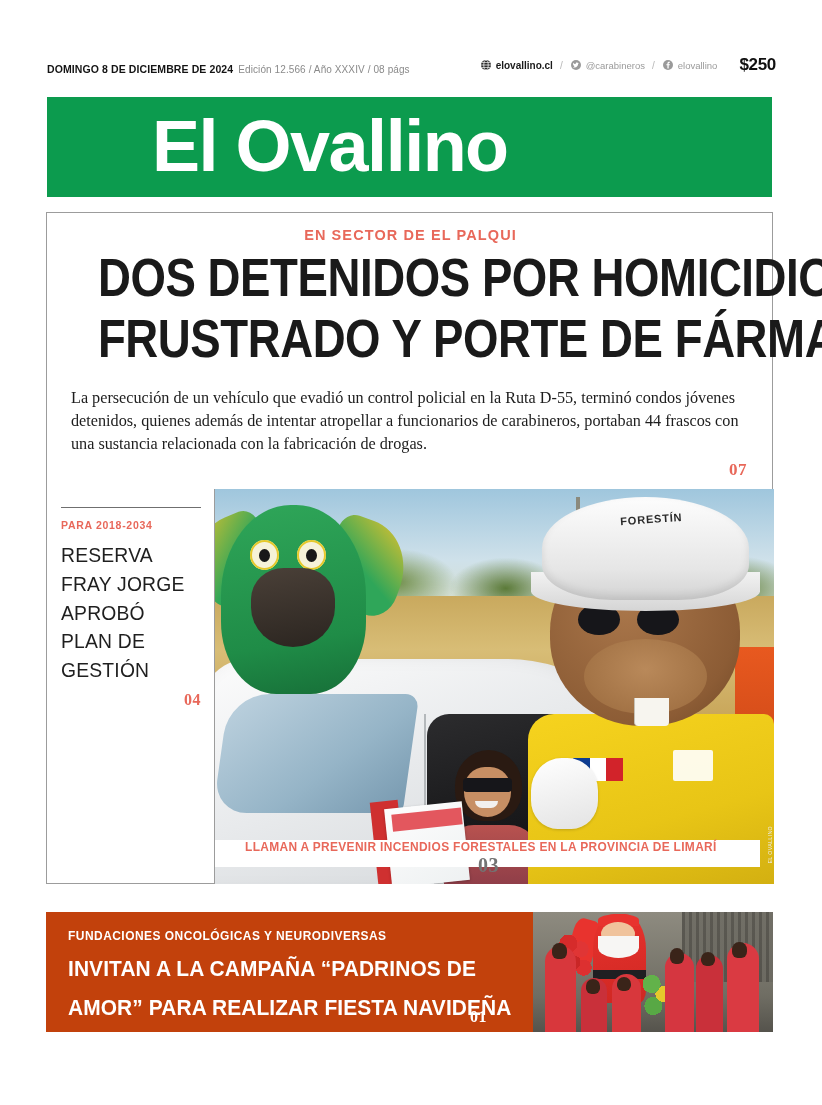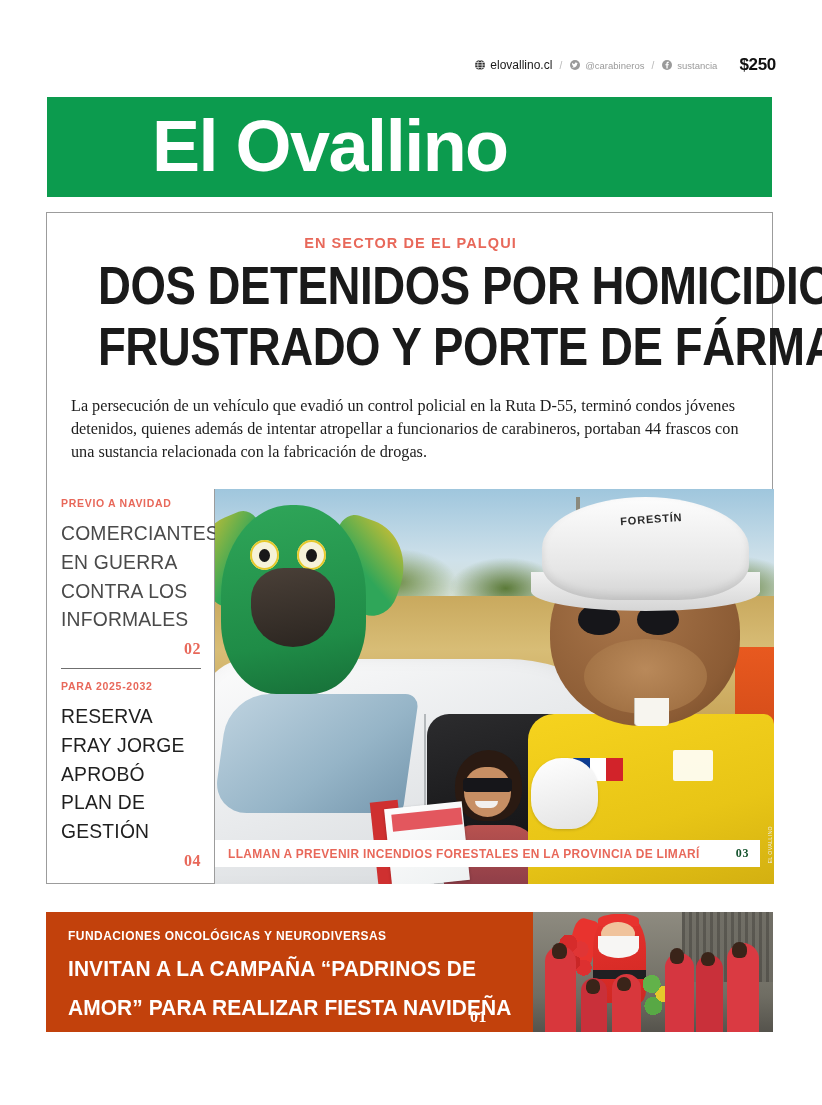--- a/index.html
+++ b/index.html
@@ -59,22 +59,22 @@
     gap: 4px;
   }
   .social-item .ico {
     display: inline-block;
     width: 12px;
     height: 12px;
     line-height: 0;
   }
   .social-item.primary .lbl {
     color: #1a1a1a;
-    font-weight: normal;
-    font-size: 12px;
+    font-weight: bold;
+    font-size: 10px;
   }
   .social-item .lbl { color: #9a9a9a; }
   .social-sep {
     color: #b9b9b9;
     margin: 0 7px;
     font-size: 10px;
   }
   .price {
     font-size: 17px;
     font-weight: bold;
@@ -113,21 +113,21 @@
     width: 727px;
     height: 672px;
     border: 1px solid #9c9c9c;
     box-sizing: border-box;
     background: #ffffff;
   }
 
   
   .lead {
     position: absolute;
-    left: 0; top: 8px;
+    left: 0; top: 0;
     width: 727px;
   }
   .lead-kicker {
     text-align: center;
     color: #e8685a;
     font-size: 14.5px;
     font-weight: bold;
     letter-spacing: 1.1px;
     padding-top: 14px;
   }
@@ -455,34 +455,35 @@
 
   .photo-caption {
     position: absolute;
     left: 0; right: 14px; bottom: 17px;
     height: 27px;
     background: #ffffff;
     display: flex;
     align-items: center;
     justify-content: space-between;
     padding: 0 11px 0 13px;
+    flex-direction: column;
   }
   .photo-caption-text {
     color: #e8685a;
     font-size: 12.3px;
     font-weight: bold;
     letter-spacing: 0.35px;
     transform: scaleX(0.97);
     transform-origin: left center;
     white-space: nowrap;
   }
   .photo-caption-page {
-    color: #14532d;
+    color: #737373;
     font-family: "Liberation Serif", serif;
-    font-size: 12px;
+    font-size: 20px;
     font-weight: bold;
     letter-spacing: 0.6px;
   }
   .photo-credit {
     position: absolute;
     right: 1px;
     bottom: 20px;
     color: #efefef;
     font-size: 5.2px;
     letter-spacing: 0.4px;
@@ -619,20 +620,23 @@
     background:
       radial-gradient(circle 9px at 35% 24%, #62b24a 0 100%, transparent 100%),
       radial-gradient(circle 8px at 68% 44%, #e6c82c 0 100%, transparent 100%),
       radial-gradient(circle 9px at 40% 68%, #58a845 0 100%, transparent 100%);
   }
 </style>
 </head>
 <body>
 
 <div class="topbar">
+  <div class="topbar-left">
+    <span class="topbar-date">DOMINGO 8 DE DICIEMBRE DE 2024</span><span class="topbar-edition">Edición 12.566 / Año XXXIV / 08 págs</span>
+  </div>
 
   <div class="topbar-right">
     <div class="social-group">
 
       <span class="social-item primary">
         <span class="ico">
           <svg width="12" height="12" viewBox="0 0 24 24">
               <circle cx="12" cy="12" r="10" fill="#2b2b2b"></circle>
               <ellipse cx="12" cy="12" rx="4.4" ry="10" fill="none" stroke="#fff" stroke-width="1.5"></ellipse>
               <line x1="2" y1="12" x2="22" y2="12" stroke="#fff" stroke-width="1.5"></line>
@@ -657,55 +661,51 @@
 
       <span class="social-sep">/</span>
 
       <span class="social-item">
         <span class="ico">
           <svg width="12" height="12" viewBox="0 0 24 24">
               <circle cx="12" cy="12" r="10" fill="#9a9a9a"></circle>
               <path d="M13.4 19v-6.3h2.1l.3-2.4h-2.4V8.7c0-.7.2-1.2 1.2-1.2h1.3V5.4c-.2 0-1-.1-1.9-.1-1.9 0-3.2 1.1-3.2 3.2v1.8H8.7v2.4h2.1V19h2.6z" fill="#fff"></path>
             </svg>
         </span>
-        <span class="lbl">sustancia</span>
+        <span class="lbl">elovallino</span>
       </span>
 
     </div>
     <span class="price">$250</span>
   </div>
 </div>
 
 <div class="masthead">
   <div class="masthead-title">El Ovallino</div>
 </div>
 
 <div class="frame">
 
   <div class="lead">
     <div class="lead-kicker">EN SECTOR DE EL PALQUI</div>
     <div class="lead-headline">DOS DETENIDOS POR HOMICIDIO</div>
     <div class="lead-headline">FRUSTRADO Y PORTE DE FÁRMACO</div>
     <div class="lead-deck">La persecución de un vehículo que evadió un control policial en la Ruta D-55, terminó condos jóvenes detenidos, quienes además de intentar atropellar a funcionarios de carabineros, portaban 44 frascos con una sustancia relacionada con la fabricación de drogas.</div>
+    <div class="lead-page">07</div>
   </div>
 
   <div class="mid">
 
     <div class="sidebar">
 
+
+      <div class="side-divider"></div>
+
       <div class="side-story">
-        <div class="side-kicker">PREVIO A NAVIDAD</div>
-        <div class="side-title light">COMERCIANTES EN GUERRA CONTRA  LOS INFORMALES</div>
-        <div class="side-page">02</div>
-      </div>
-
-      <div class="side-divider"></div>
-
-      <div class="side-story">
-        <div class="side-kicker">PARA 2025-2032</div>
+        <div class="side-kicker">PARA 2018-2034</div>
         <div class="side-title dark">RESERVA FRAY JORGE APROBÓ PLAN DE GESTIÓN</div>
         <div class="side-page">04</div>
       </div>
 
     </div>
 
     <div class="photo-wrap">
       <div class="photo">
         <div class="ph-sky"></div>
         <div class="ph-trees"></div>

